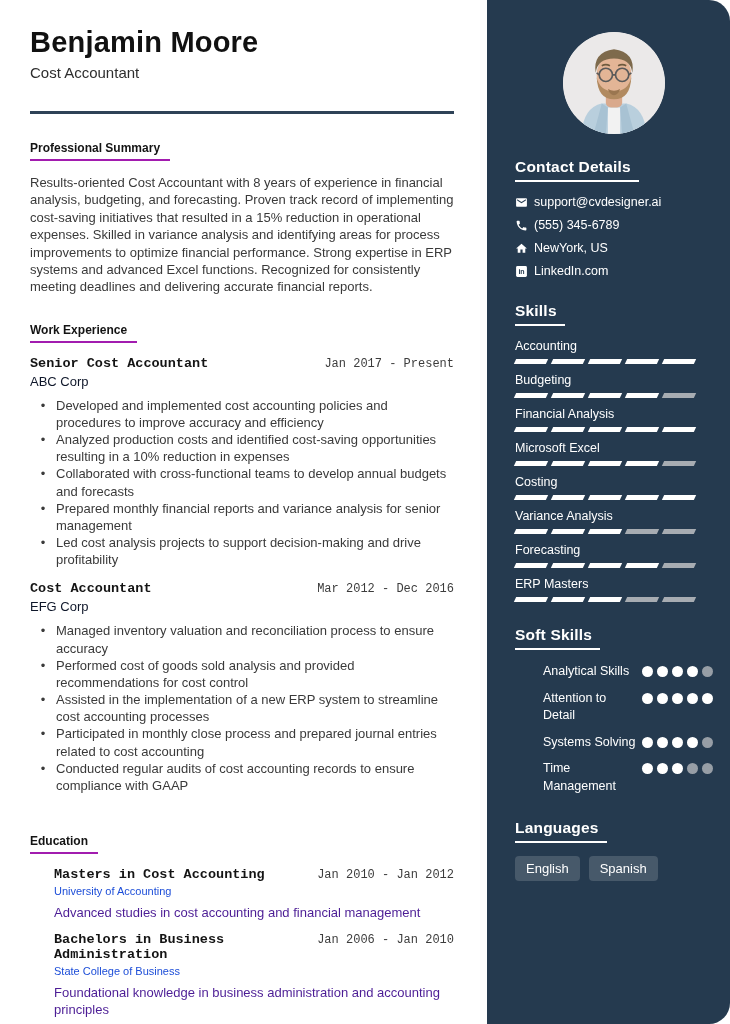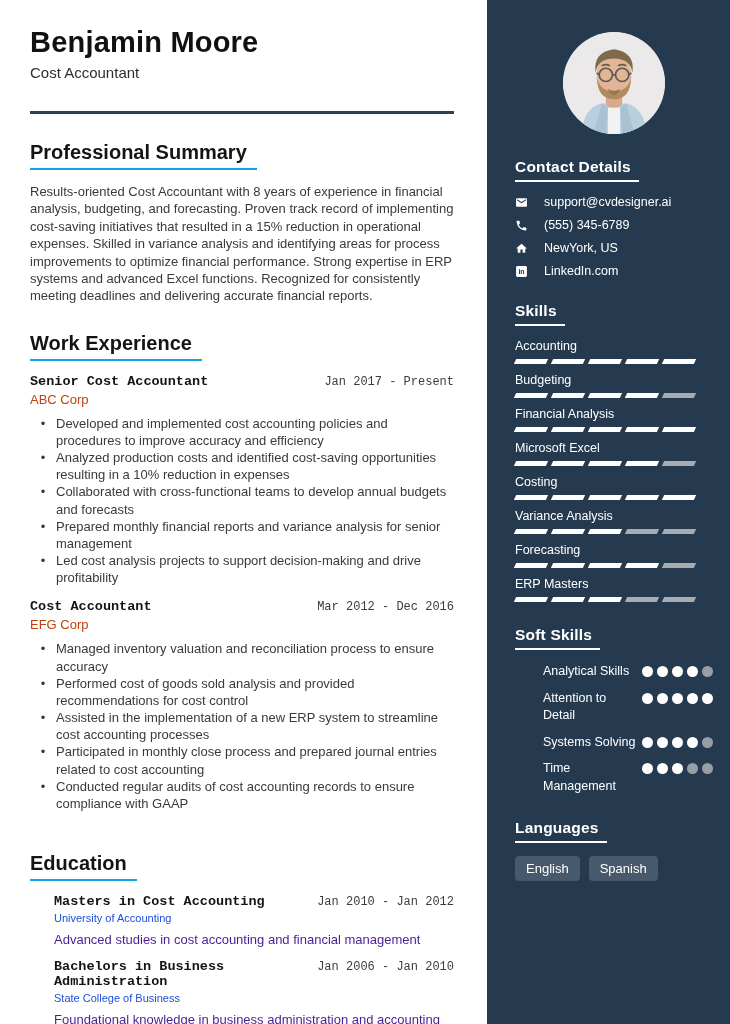--- a/index.html
+++ b/index.html
@@ -1,54 +1,54 @@
 <!DOCTYPE html>
 <html><head>
 <meta charset="utf-8">
 <style>
   * { margin: 0; padding: 0; box-sizing: border-box; }
   html, body { width: 730px; height: 1024px; }
   body { font-family: "Liberation Sans", sans-serif; background: #ffffff; }
-  .page { display: flex; width: 730px; height: 1024px; overflow: hidden; }
+  .page { display: flex; width: 730px; height: 1024px; overflow: hidden; border-radius: 21px; }
 
   
   .main { width: 487px; padding: 26px 33px 0 30px; background: #ffffff; color: #3a3a3a; }
   .name { font-size: 29px; font-weight: 700; color: #111; letter-spacing: .2px; }
   .subtitle { font-size: 15px; color: #2e2e2e; margin-top: 5px; }
   .header-divider { height: 3px; background: #2e4257; margin-top: 30px; }
 
-  .main h2 { font-size: 20px; font-weight: 700; color: #141414; display: inline-block;
-             border-bottom: 2px solid #0ea5e9; padding: 0 10px 4px 0; margin: 27px 0 13px; }
+  .main h2 { font-size: 12px; font-weight: 700; color: #141414; display: inline-block;
+             border-bottom: 2px solid #a21caf; padding: 0 10px 4px 0; margin: 27px 0 13px; }
   .summary-text { font-size: 13px; line-height: 1.34; color: #3a3a3a; }
 
   .job { margin-bottom: 13px; }
   .row-head { display: flex; justify-content: space-between; align-items: baseline; font-family: Liberation Mono, monospace; }
   .job-title { font-size: 13.5px; font-weight: 700; color: #141414; }
   .job-date { font-size: 12px; color: #3c3c3c; white-space: nowrap; }
-  .job-company { font-size: 13px; color: #c2410c; margin-top: 3px; }
+  .job-company { font-size: 13px; color: #0f172a; margin-top: 3px; }
   .bullets { margin-top: 8px; }
   .bullet { display: flex; font-size: 13px; line-height: 1.32; color: #3a3a3a; }
   .bullet .dot-marker { width: 26px; text-align: center; flex: none; }
   .bullet .b-text { flex: 1; }
 
   .edu { margin-bottom: 11px; margin-left: 24px; }
   .edu-degree { font-size: 13.5px; font-weight: 700; color: #141414; }
   .edu-school { font-size: 11px; color: #1d4ed8; margin-top: 3px; }
   .edu-desc { font-size: 13px; color: #4c1d95; margin-top: 7px; line-height: 1.32; }
 
   
   .sidebar { width: 243px; background: #253a4f; color: #ffffff; padding: 32px 17px 0 28px; }
   .photo-wrap { width: 198px; display: flex; justify-content: center; }
   .photo { width: 102px; height: 102px; border-radius: 50%; overflow: hidden; background: #eceaea; }
   .sidebar h3 { font-size: 15.5px; font-weight: 700; color: #fff; display: inline-block;
                 border-bottom: 2px solid #fff; padding: 0 8px 4px 0; margin: 0 0 13px; letter-spacing: .2px; }
   .sb-section { margin-top: 24px; }
   .sb-section:first-of-type { margin-top: 24px; }
 
-  .contact-item { display: flex; align-items: center; gap: 16px; margin-bottom: 9px; font-size: 12.5px; }
+  .contact-item { display: flex; align-items: center; gap: 6px; margin-bottom: 9px; font-size: 12.5px; }
   .contact-item svg { flex: none; display: block; }
 
   .skill { margin-bottom: 9px; }
   .skill-name { font-size: 12.5px; margin-bottom: 6px; }
   .bar { display: flex; gap: 5px; }
   .seg { width: 32px; height: 5px; transform: skewX(-25deg); }
   .seg.on { background: #ffffff; }
   .seg.off { background: #a7acb2; }
 
   .soft { display: flex; align-items: flex-start; margin-bottom: 9px; }

